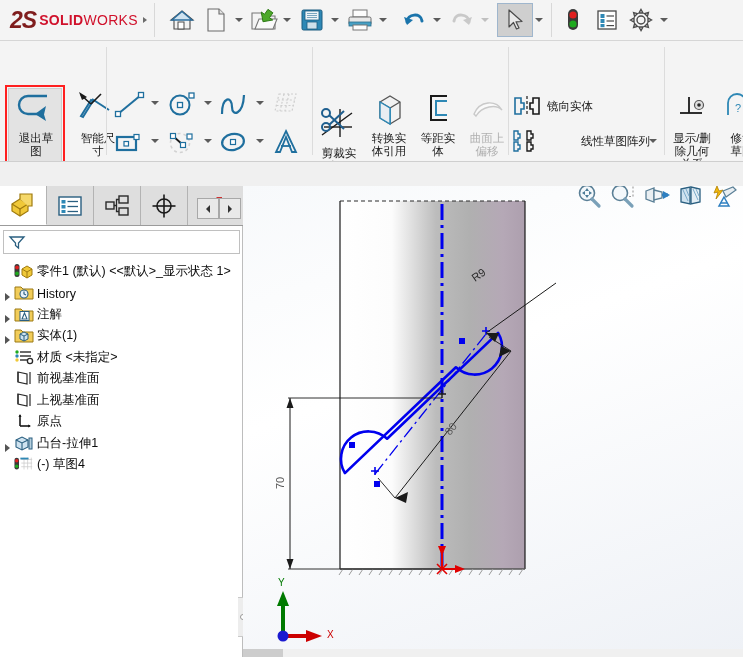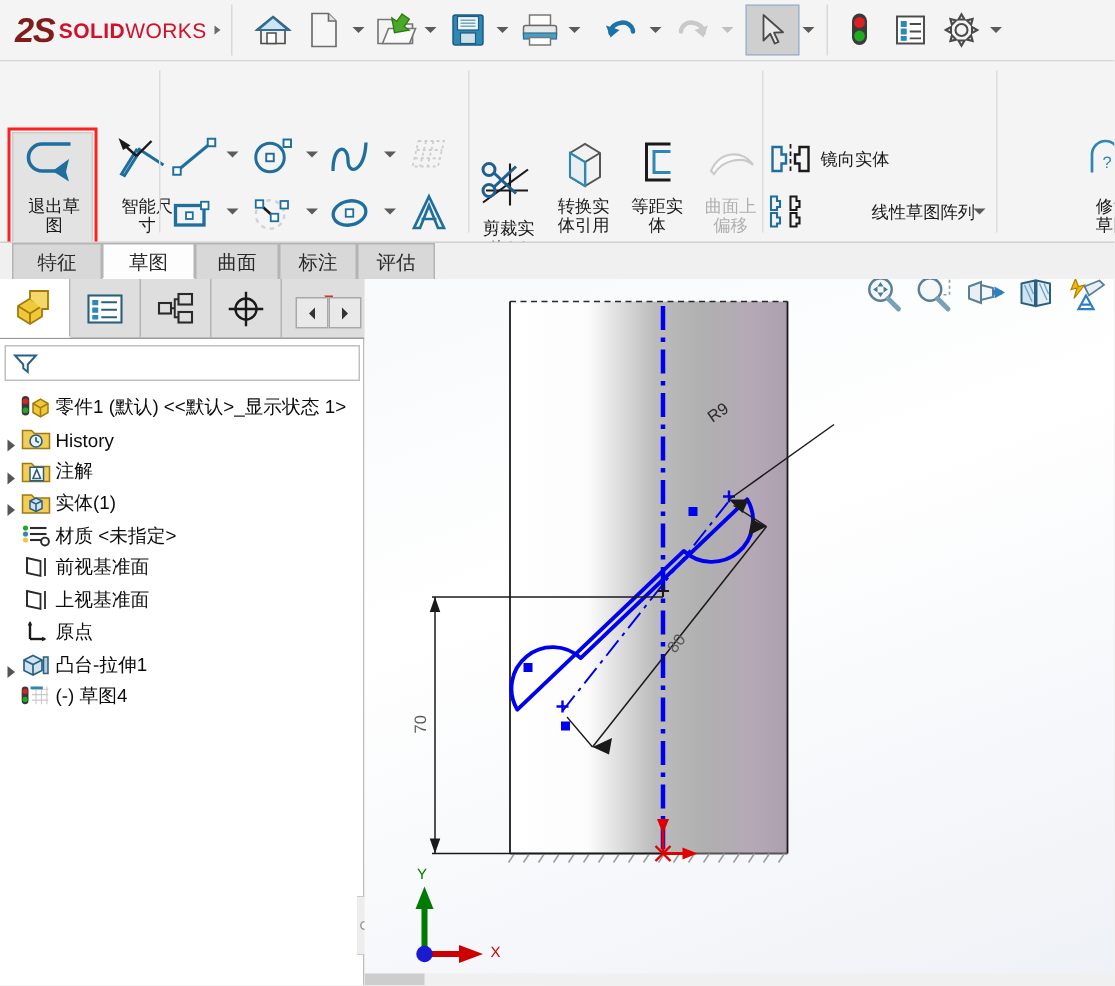--- a/index.html
+++ b/index.html
@@ -458,40 +458,46 @@
         </svg>
       </span>
     </div>
     <div class="rowlbl" style="left:563px;top:93px;margin-left:18px;">线性草图阵列</div>
     <div class="smbtn" style="left:645px;top:91px;width:16px;height:18px;">
       <div class="dncaret"></div>
     </div>
 
     <div class="rsep" style="left:664px;"></div>
 
+    <div class="bigbtn" style="left:668px;top:47px;width:48px;">
+      <div class="ico">
+        <svg width="40" height="38" viewBox="0 0 40 38">
+          <line x1="8" y1="22" x2="30" y2="22" stroke="#1a1a1a" stroke-width="1.8"></line>
+          <line x1="17" y1="6" x2="17" y2="22" stroke="#1a1a1a" stroke-width="1.8"></line>
+          <circle cx="27" cy="14" r="4.5" fill="#dfdfdf" stroke="#555" stroke-width="1.2"></circle>
+          <circle cx="27" cy="14" r="1.8" fill="#2a2a2a"></circle>
+        </svg>
+      </div>
+      <div class="lbl">显示/删</div>
+      <div class="lbl">除几何</div>
+      <div class="lbl">关系</div>
+    </div>
 
     <div class="bigbtn" style="left:718px;top:47px;width:48px;">
       <div class="ico">
         <svg width="40" height="38" viewBox="0 0 40 38">
           <path d="M6 24 L6 12 A9 9 0 0 1 24 12 L24 24" fill="#f4f4f4" stroke="#2e88b5" stroke-width="1.8"></path>
           <text x="13" y="21" font-family="Liberation Sans" font-size="11" fill="#2e88b5">?</text>
         </svg>
       </div>
       <div class="lbl">修复</div>
       <div class="lbl">草图</div>
     </div>
   </div>
 
-  <div class="cmdtabs">
-    <div class="ctab" style="left:8px;width:60px;">特征</div>
-    <div class="ctab active" style="left:68px;width:62px;">草图</div>
-    <div class="ctab" style="left:130px;width:56px;">曲面</div>
-    <div class="ctab" style="left:186px;width:52px;">标注</div>
-    <div class="ctab" style="left:238px;width:52px;">评估</div>
-  </div>
 
   <div class="leftpanel">
 
     <div class="pmtabs">
       <div class="pmtab active" style="left:0;">
         <span>
           <svg width="30" height="26" viewBox="0 0 30 26">
             <path d="M4 12 L12 7 L20 12 L20 19 L12 24 L4 19 Z" fill="#f0c838" stroke="#a07b0e" stroke-width="1.2"></path>
             <path d="M4 12 L12 17 L20 12" fill="none" stroke="#a07b0e" stroke-width="1.2"></path>
             <path d="M12 17 L12 24" stroke="#a07b0e" stroke-width="1.2"></path>

